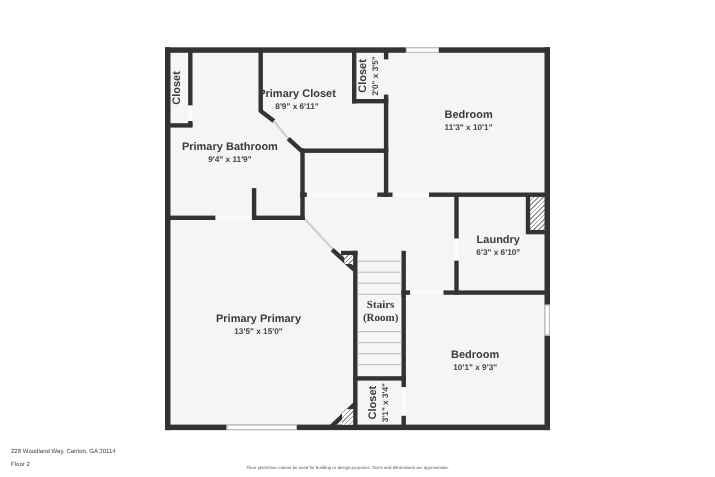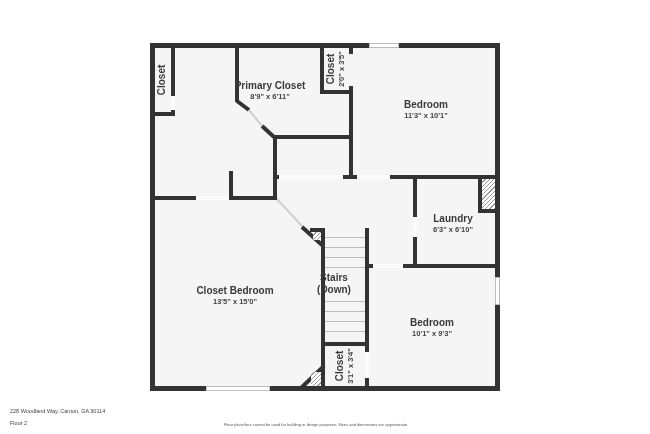--- a/index.html
+++ b/index.html
@@ -105,31 +105,35 @@
     <div class="dim">8'9" x 6'11"</div>
   </div>
   <div class="room vert" style="left:336px;top:69px;">
     <div class="name">Closet</div>
     <div class="dim">2'0" x 3'5"</div>
   </div>
   <div class="room" style="left:426px;top:110px;">
     <div class="name">Bedroom</div>
     <div class="dim">11'3" x 10'1"</div>
   </div>
+  <div class="room" style="left:209px;top:139px;">
+    <div class="name">Primary Bathroom</div>
+    <div class="dim">9'4" x 11'9"</div>
+  </div>
   <div class="room" style="left:453px;top:224px;">
     <div class="name">Laundry</div>
     <div class="dim">6'3" x 6'10"</div>
   </div>
   <div class="room" style="left:235px;top:296px;">
-    <div class="name">Closet Bedroom</div>
+    <div class="name">Primary Primary</div>
     <div class="dim">13'5" x 15'0"</div>
   </div>
-  <div class="room" style="left:334px;top:284px;">
+  <div class="room" style="left:346px;top:284px;font-family:Liberation Serif, serif;">
     <div class="name">Stairs</div>
-    <div class="name">(Down)</div>
+    <div class="name">(Room)</div>
   </div>
   <div class="room" style="left:432px;top:328px;">
     <div class="name">Bedroom</div>
     <div class="dim">10'1" x 9'3"</div>
   </div>
   <div class="room vert" style="left:345px;top:366px;">
     <div class="name">Closet</div>
     <div class="dim">3'1" x 3'4"</div>
   </div>
 

